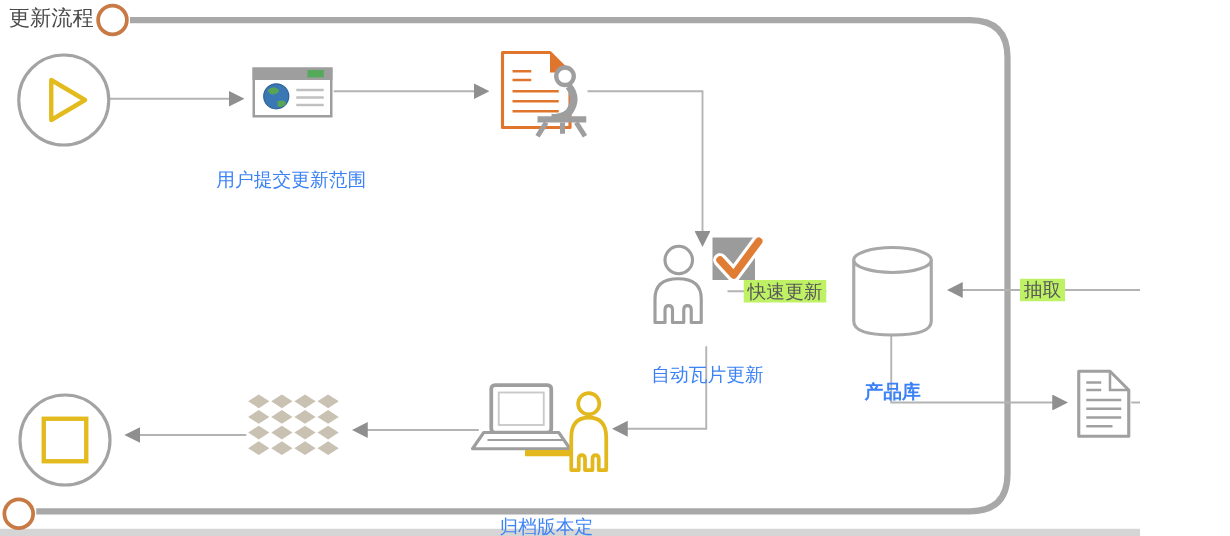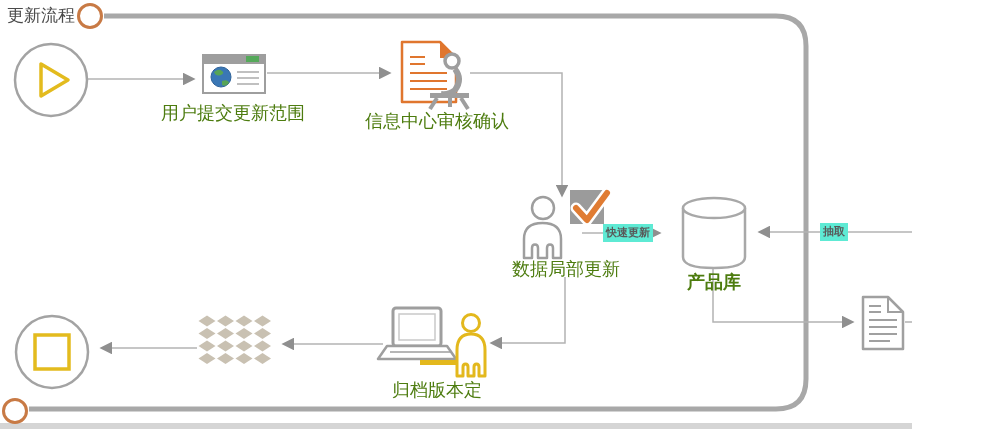--- a/index.html
+++ b/index.html
@@ -2,28 +2,29 @@
 <html><head>
 <meta charset="utf-8">
 <style>
   html,body{margin:0;padding:0;background:#fff;}
   #stage{
     position:relative;width:912px;height:429px;overflow:hidden;
     background:#ffffff;font-family:"DejaVu Sans",sans-serif;
   }
   #diagram-svg{position:absolute;left:0;top:0;z-index:1;}
   .lbl{
-    position:absolute;z-index:2;color:#4d7c0f;font-size:18px;
+    position:absolute;z-index:2;color:#3b82f6;font-size:15px;
     white-space:nowrap;transform:translateX(-50%);text-align:center;
     line-height:19px;
+    margin-top:32px;
   }
   .edge-lbl{
-    position:absolute;z-index:3;color:#595959;font-size:11px;
-    white-space:nowrap;transform:translateX(-50%);background:#5eead4;
-    padding:0 3px;line-height:18px;font-weight:bold;
+    position:absolute;z-index:3;color:#595959;font-size:15px;
+    white-space:nowrap;transform:translateX(-50%);background:#bef264;
+    padding:0 3px;line-height:18px;
   }
   .title{
     position:absolute;left:7px;top:4px;z-index:2;color:#4a4a4a;
     font-size:17px;line-height:22px;white-space:nowrap;
   }
   .bottom-band{
     position:absolute;left:0;top:423px;width:984px;height:6px;
     background:#d5d5d5;z-index:0;
   }
 </style>
@@ -165,23 +166,22 @@
         <use href="#tile-d" x="225.5" y="358.5"></use>
       <use href="#tile-d" x="244" y="358.5"></use>
         <use href="#tile-d" x="262.5" y="358.5"></use>
     </g>
   </svg>
 
   <div class="title">更新流程</div>
 
   <div class="lbl" style="left:233px;top:103px;">用户提交更新范围</div>
 
-  <div class="lbl" style="left:437px;top:111px;">信息中心审核确认</div>
 
-  <div class="lbl" style="left:566px;top:259px;">数据局部更新</div>
+  <div class="lbl" style="left:566px;top:259px;">自动瓦片更新</div>
 
   <div class="edge-lbl" style="left:628px;top:224px;">快速更新</div>
 
   <div class="lbl" style="left:714px;top:272px;font-weight:bold;">产品库</div>
 
   <div class="edge-lbl" style="left:834px;top:223px;">抽取</div>
 
   <div class="lbl" style="left:953px;top:272px;">母库</div>
 
 

